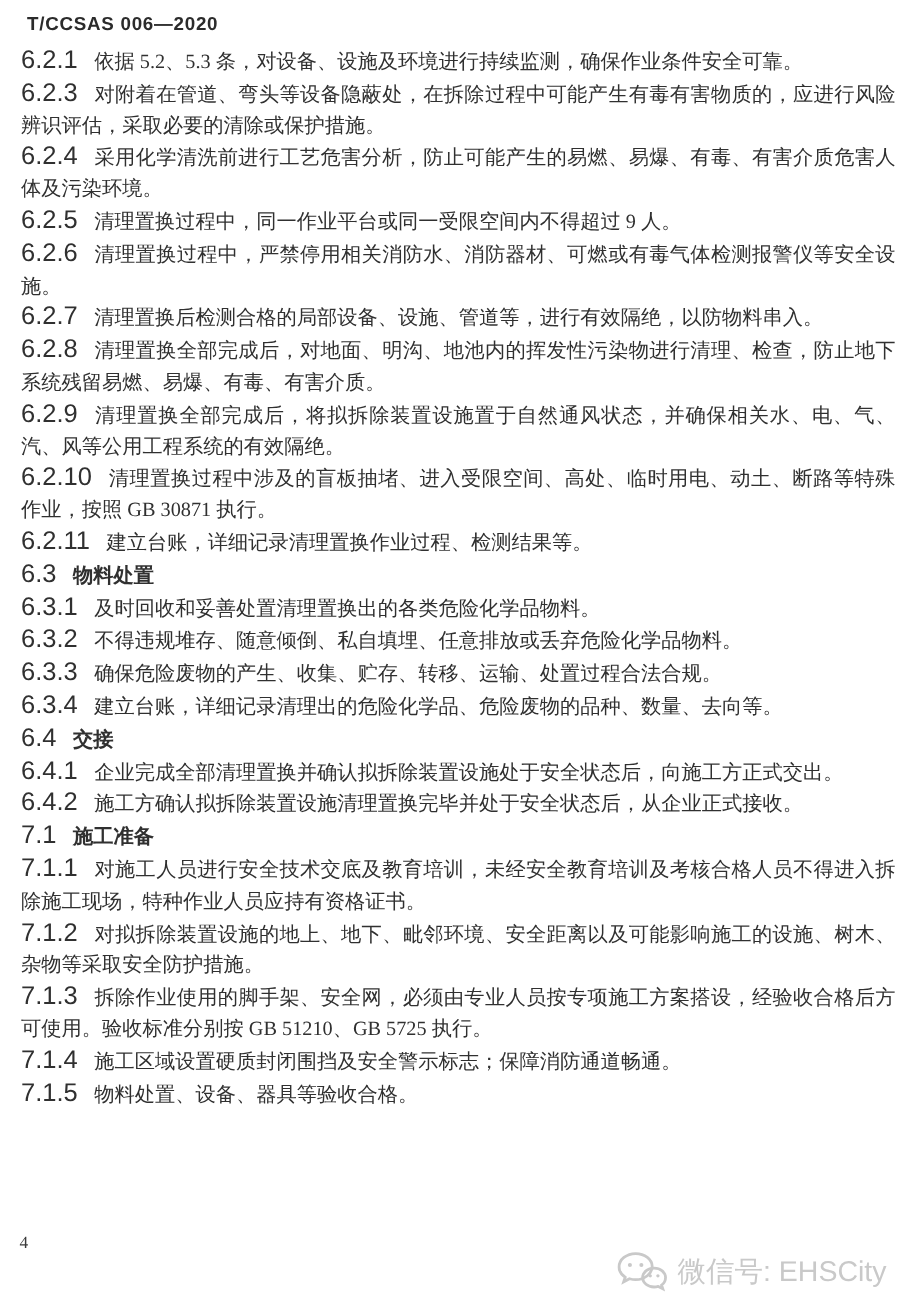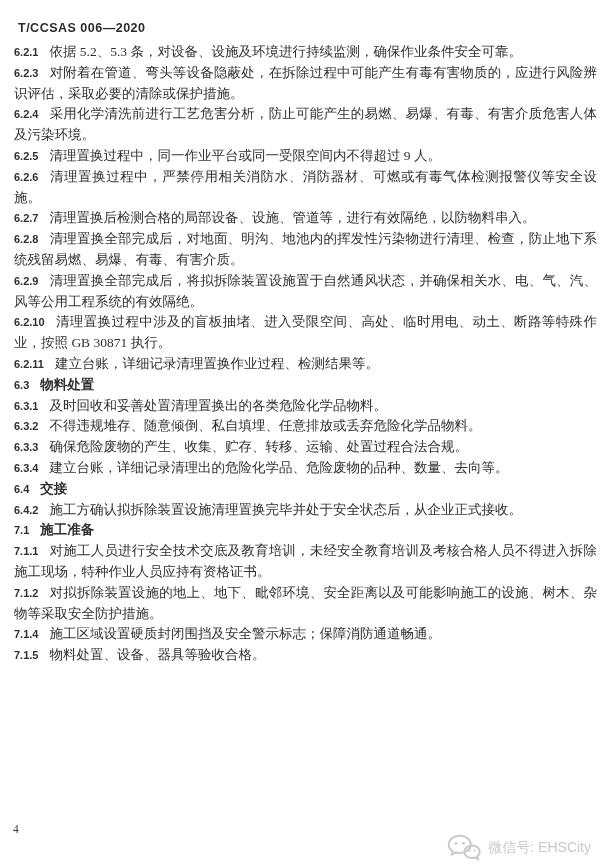--- a/index.html
+++ b/index.html
@@ -17,37 +17,37 @@
     color: #303030;
     box-sizing: border-box;
     padding: 9px 14px 0 14px;
   }
   .doc-header {
     font-family: "Liberation Sans", "DejaVu Sans", sans-serif;
     font-size: 12.5px;
     font-weight: 600;
     letter-spacing: 0.5px;
     color: #2b2b2b;
-    margin: 12px 0 7px 4px;
+    margin: 0 0 7px 4px;
   }
   .clause-list {
     width: 583px;
   }
   p.clause {
     margin: 0;
     font-size: 13.5px;
     line-height: 20.8px;
     text-align: justify;
     text-justify: inter-ideograph;
     color: #303030;
   }
   p.clause .num {
-    font-weight: bold;
+    font-weight: normal;
     font-family: "Liberation Sans", "DejaVu Sans", sans-serif;
-    font-size: 11px;
+    font-size: 17px;
     margin-right: 11px;
     white-space: nowrap;
   }
   p.subheading .txt,
   p.chapter .txt {
     font-weight: bold;
     margin-top: 13px;
   }
   p.chapter {
     margin-top: 10px;
@@ -63,21 +63,21 @@
   }
   .watermark {
     position: absolute;
     right: 20px;
     bottom: 3px;
     display: flex;
     align-items: center;
     gap: 7px;
     color: #c9c9c9;
     font-family: "Liberation Sans", "DejaVu Sans", sans-serif;
-    font-size: 14px;
+    font-size: 19px;
     user-select: none;
   }
   .watermark svg {
     display: block;
   }
 </style>
 </head>
 <body>
 
 <div class="page">
@@ -94,24 +94,26 @@
       <p class="clause clause"><span class="num">6.2.8</span><span class="txt">清理置换全部完成后，对地面、明沟、地池内的挥发性污染物进行清理、检查，防止地下系统残留易燃、易爆、有毒、有害介质。</span></p>
       <p class="clause clause"><span class="num">6.2.9</span><span class="txt">清理置换全部完成后，将拟拆除装置设施置于自然通风状态，并确保相关水、电、气、汽、风等公用工程系统的有效隔绝。</span></p>
       <p class="clause clause"><span class="num">6.2.10</span><span class="txt">清理置换过程中涉及的盲板抽堵、进入受限空间、高处、临时用电、动土、断路等特殊作业，按照 GB 30871 执行。</span></p>
       <p class="clause clause"><span class="num">6.2.11</span><span class="txt">建立台账，详细记录清理置换作业过程、检测结果等。</span></p>
       <p class="clause subheading"><span class="num">6.3</span><span class="txt">物料处置</span></p>
       <p class="clause clause"><span class="num">6.3.1</span><span class="txt">及时回收和妥善处置清理置换出的各类危险化学品物料。</span></p>
       <p class="clause clause"><span class="num">6.3.2</span><span class="txt">不得违规堆存、随意倾倒、私自填埋、任意排放或丢弃危险化学品物料。</span></p>
       <p class="clause clause"><span class="num">6.3.3</span><span class="txt">确保危险废物的产生、收集、贮存、转移、运输、处置过程合法合规。</span></p>
       <p class="clause clause"><span class="num">6.3.4</span><span class="txt">建立台账，详细记录清理出的危险化学品、危险废物的品种、数量、去向等。</span></p>
       <p class="clause subheading"><span class="num">6.4</span><span class="txt">交接</span></p>
+      <p class="clause clause"><span class="num">6.4.1</span><span class="txt">企业完成全部清理置换并确认拟拆除装置设施处于安全状态后，向施工方正式交出。</span></p>
       <p class="clause clause"><span class="num">6.4.2</span><span class="txt">施工方确认拟拆除装置设施清理置换完毕并处于安全状态后，从企业正式接收。</span></p>
       <p class="clause subheading"><span class="num">7.1</span><span class="txt">施工准备</span></p>
       <p class="clause clause"><span class="num">7.1.1</span><span class="txt">对施工人员进行安全技术交底及教育培训，未经安全教育培训及考核合格人员不得进入拆除施工现场，特种作业人员应持有资格证书。</span></p>
       <p class="clause clause"><span class="num">7.1.2</span><span class="txt">对拟拆除装置设施的地上、地下、毗邻环境、安全距离以及可能影响施工的设施、树木、杂物等采取安全防护措施。</span></p>
+      <p class="clause clause"><span class="num">7.1.3</span><span class="txt">拆除作业使用的脚手架、安全网，必须由专业人员按专项施工方案搭设，经验收合格后方可使用。验收标准分别按 GB 51210、GB 5725 执行。</span></p>
       <p class="clause clause"><span class="num">7.1.4</span><span class="txt">施工区域设置硬质封闭围挡及安全警示标志；保障消防通道畅通。</span></p>
       <p class="clause clause"><span class="num">7.1.5</span><span class="txt">物料处置、设备、器具等验收合格。</span></p>
     </div>
 
   <div class="page-number">4</div>
 
   <div class="watermark">
     <span>
       <svg width="34" height="28" viewBox="0 0 40 33">
         <g fill="none" stroke="#c9c9c9" stroke-width="2.2">

